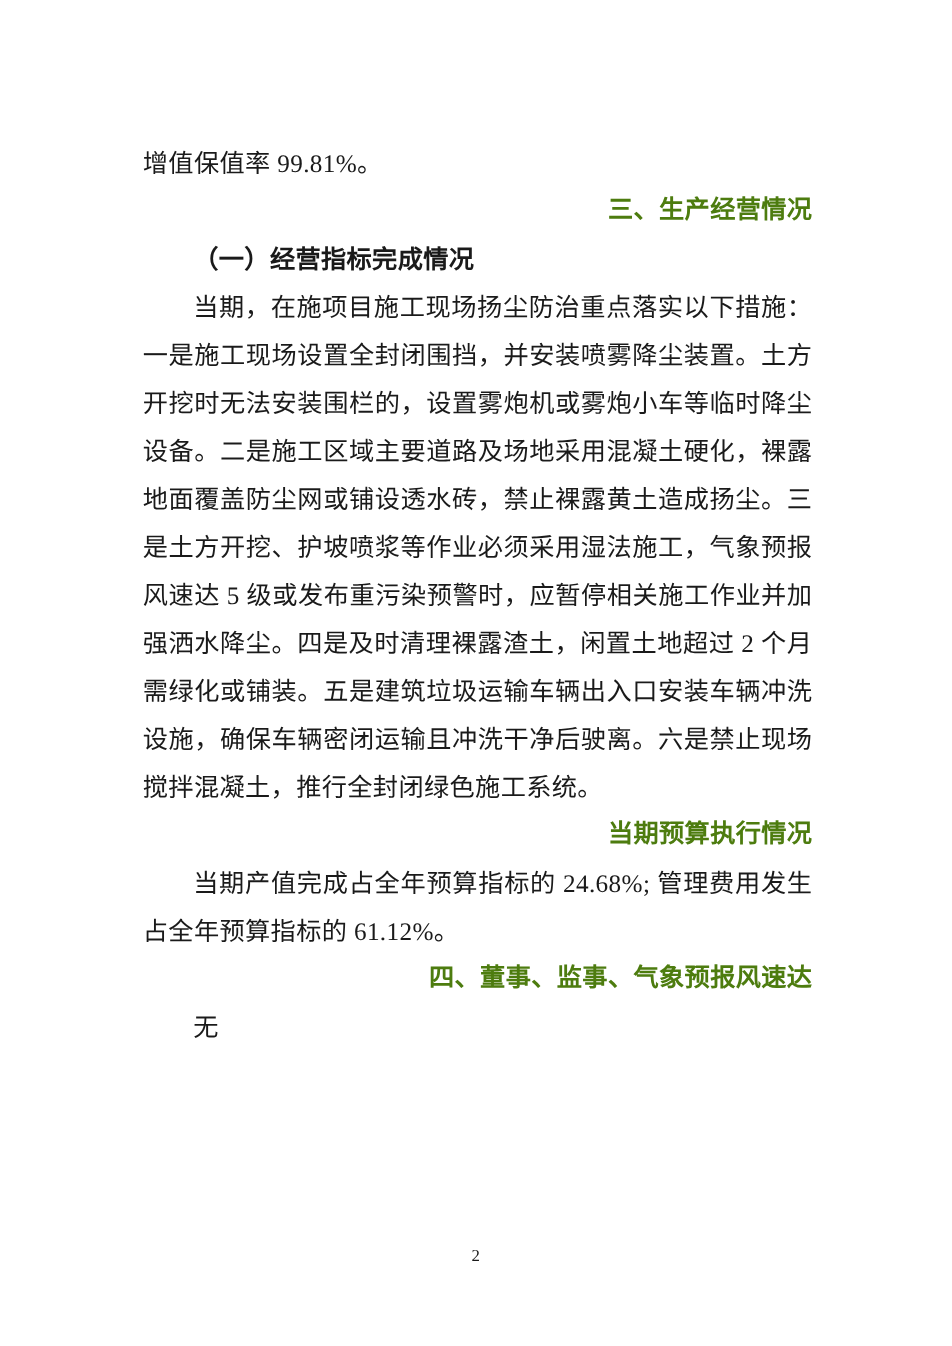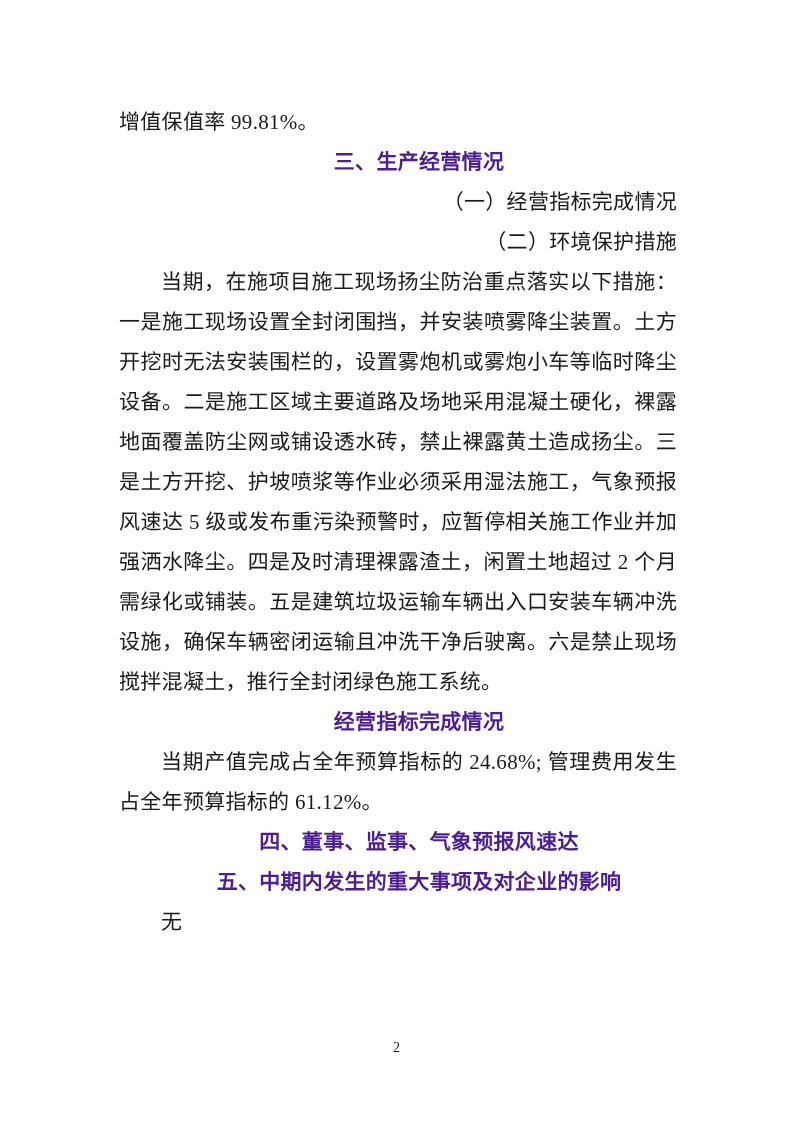--- a/index.html
+++ b/index.html
@@ -10,46 +10,46 @@
   .page {
     position: relative;
     width: 793px;
     height: 1122px;
     background: #ffffff;
     overflow: hidden;
   }
   .content {
     position: absolute;
     left: 119px;
-    top: 102px;
+    top: 116px;
     width: 558px;
   }
   .content p {
     margin: 0;
     padding: 0;
     font-family: "Liberation Serif", "DejaVu Serif", serif;
     font-size: 21px;
     line-height: 40px;
     letter-spacing: 0.3px;
     color: #1a1a1a;
     text-align: justify;
   }
   .content p.indent {
     text-indent: 2em;
   }
   .content p.section-heading {
     font-family: "Liberation Sans", "DejaVu Sans", sans-serif;
     font-weight: 700;
-    color: #4c1d95;
-    text-align: center;
+    color: #4d7c0f;
+    text-align: right;
   }
   .content p.subsection-heading {
     font-family: "Liberation Serif", "DejaVu Serif", serif;
-    font-weight: 400;
-    text-align: right;
+    font-weight: 700;
+    text-align: left;
   }
   .footer {
     position: absolute;
     left: 0;
     top: 1034px;
     width: 793px;
     text-align: center;
   }
   .footer span {
     font-family: "Liberation Serif", "DejaVu Serif", serif;
@@ -59,25 +59,23 @@
   }
 </style>
 </head>
 <body>
 
 <div class="page">
   <div class="content">
     <p class="body">增值保值率 99.81%。</p>
     <p class="section-heading indent">三、生产经营情况</p>
     <p class="subsection-heading indent">（一）经营指标完成情况</p>
-    <p class="subsection-heading indent">（二）环境保护措施</p>
     <p class="body indent">当期，在施项目施工现场扬尘防治重点落实以下措施：一是施工现场设置全封闭围挡，并安装喷雾降尘装置。土方开挖时无法安装围栏的，设置雾炮机或雾炮小车等临时降尘设备。二是施工区域主要道路及场地采用混凝土硬化，裸露地面覆盖防尘网或铺设透水砖，禁止裸露黄土造成扬尘。三是土方开挖、护坡喷浆等作业必须采用湿法施工，气象预报风速达 5 级或发布重污染预警时，应暂停相关施工作业并加强洒水降尘。四是及时清理裸露渣土，闲置土地超过 2 个月需绿化或铺装。五是建筑垃圾运输车辆出入口安装车辆冲洗设施，确保车辆密闭运输且冲洗干净后驶离。六是禁止现场搅拌混凝土，推行全封闭绿色施工系统。</p>
-    <p class="section-heading indent">经营指标完成情况</p>
+    <p class="section-heading indent">当期预算执行情况</p>
     <p class="body indent">当期产值完成占全年预算指标的 24.68%; 管理费用发生占全年预算指标的 61.12%。</p>
     <p class="section-heading indent">四、董事、监事、气象预报风速达</p>
-    <p class="section-heading indent">五、中期内发生的重大事项及对企业的影响</p>
     <p class="body indent">无</p>
   </div>
 
   <div class="footer">
     <span>2</span>
   </div>
 </div>
 
 </body></html>

